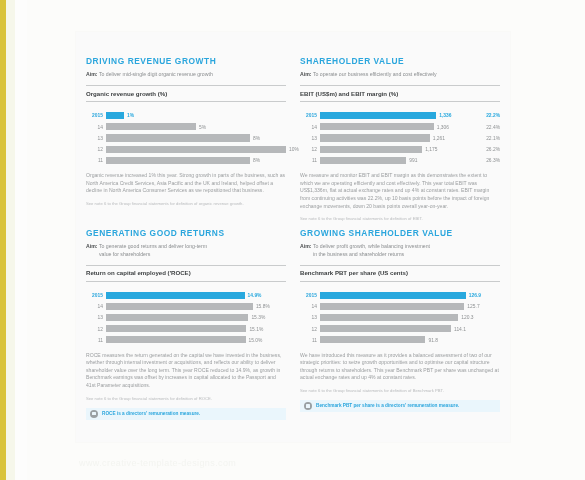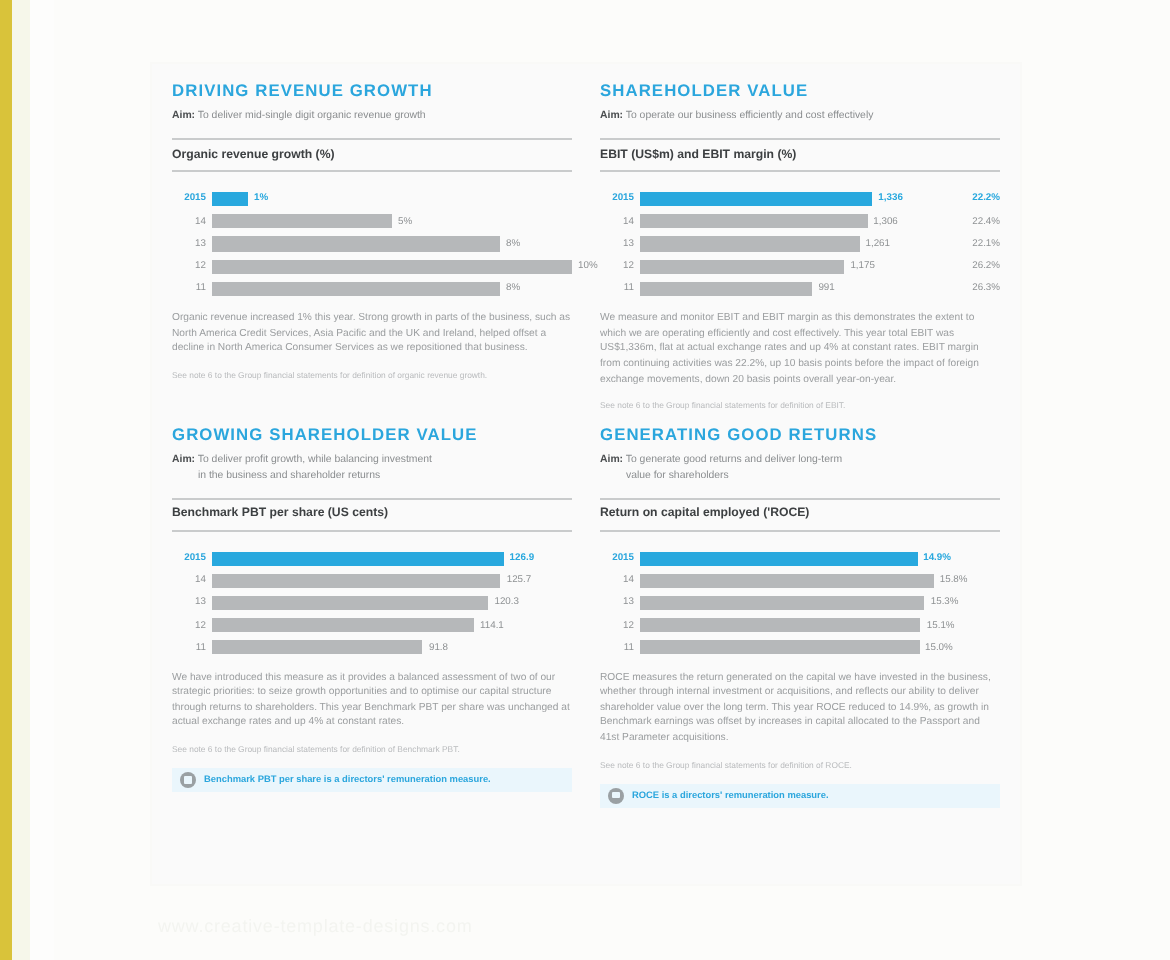--- a/index.html
+++ b/index.html
@@ -44,21 +44,21 @@
     position: absolute;
     left: 49px;       
     top: 32px;
     width: 434px;
     height: 410px;
     background: #fafafa;
     box-shadow: 0 0 0 1px rgba(0,0,0,0.012);
   }
   .grid {
     position: absolute;
-    left: 10px; top: 8px;
+    left: 10px; top: 24px;
     width: 414px;
     display: flex;
     flex-wrap: wrap;
     column-gap: 14px;
   }
   .col {
     width: 200px;
   }
   .block {
     margin-bottom: 2px;
@@ -320,20 +320,77 @@
               <div class="track">
                 <div class="bar" style="width:54.9%"></div>
                 <div class="vlab" style="left:54.9%">991</div>
               </div>
               <div class="vlab2">26.3%</div>
             </div>
           </div>
 
           <p class="copy">We measure and monitor EBIT and EBIT margin as this demonstrates the extent to which we are operating efficiently and cost effectively. This year total EBIT was US$1,336m, flat at actual exchange rates and up 4% at constant rates. EBIT margin from continuing activities was 22.2%, up 10 basis points before the impact of foreign exchange movements, down 20 basis points overall year-on-year.</p>
           <p class="ref">See note 6 to the Group financial statements for definition of EBIT.</p>
+        </div>
+      </div>
+
+      <div class="col">
+        <div class="block">
+          <h2 class="sec-title">GENERATING GOOD RETURNS</h2>
+          <p class="aim">
+            <b>Aim:</b>
+            <span>To generate good returns and deliver long-term</span>
+            <span class="ind">value for shareholders</span>
+          </p>
+          <div class="metric-label">Return on capital employed ('ROCE)</div>
+
+          <div class="chart">
+            <div class="row hl">
+              <div class="yr">2015</div>
+              <div class="track">
+                <div class="bar" style="width:77%"></div>
+                <div class="vlab" style="left:77%">14.9%</div>
+              </div>
+            </div>
+            <div class="row">
+              <div class="yr">14</div>
+              <div class="track">
+                <div class="bar" style="width:81.6%"></div>
+                <div class="vlab" style="left:81.6%">15.8%</div>
+              </div>
+            </div>
+            <div class="row">
+              <div class="yr">13</div>
+              <div class="track">
+                <div class="bar" style="width:79.1%"></div>
+                <div class="vlab" style="left:79.1%">15.3%</div>
+              </div>
+            </div>
+            <div class="row">
+              <div class="yr">12</div>
+              <div class="track">
+                <div class="bar" style="width:78%"></div>
+                <div class="vlab" style="left:78%">15.1%</div>
+              </div>
+            </div>
+            <div class="row">
+              <div class="yr">11</div>
+              <div class="track">
+                <div class="bar" style="width:77.5%"></div>
+                <div class="vlab" style="left:77.5%">15.0%</div>
+              </div>
+            </div>
+          </div>
+
+          <p class="copy">ROCE measures the return generated on the capital we have invested in the business, whether through internal investment or acquisitions, and reflects our ability to deliver shareholder value over the long term. This year ROCE reduced to 14.9%, as growth in Benchmark earnings was offset by increases in capital allocated to the Passport and 41st Parameter acquisitions.</p>
+          <p class="ref">See note 6 to the Group financial statements for definition of ROCE.</p>
+          <div class="badge">
+            <span class="badge-icon"></span>
+            <span class="badge-text">ROCE is a directors' remuneration measure.</span>
+          </div>
         </div>
       </div>
 
       <div class="col">
         <div class="block">
           <h2 class="sec-title">GROWING SHAREHOLDER VALUE</h2>
           <p class="aim">
             <b>Aim:</b>
             <span>To deliver profit growth, while balancing investment</span>
             <span class="ind">in the business and shareholder returns</span>
@@ -380,74 +437,17 @@
 
           <p class="copy">We have introduced this measure as it provides a balanced assessment of two of our strategic priorities: to seize growth opportunities and to optimise our capital structure through returns to shareholders. This year Benchmark PBT per share was unchanged at actual exchange rates and up 4% at constant rates.</p>
           <p class="ref">See note 6 to the Group financial statements for definition of Benchmark PBT.</p>
           <div class="badge">
             <span class="badge-icon"></span>
             <span class="badge-text">Benchmark PBT per share is a directors' remuneration measure.</span>
           </div>
         </div>
       </div>
 
-      <div class="col">
-        <div class="block">
-          <h2 class="sec-title">GENERATING GOOD RETURNS</h2>
-          <p class="aim">
-            <b>Aim:</b>
-            <span>To generate good returns and deliver long-term</span>
-            <span class="ind">value for shareholders</span>
-          </p>
-          <div class="metric-label">Return on capital employed ('ROCE)</div>
-
-          <div class="chart">
-            <div class="row hl">
-              <div class="yr">2015</div>
-              <div class="track">
-                <div class="bar" style="width:77%"></div>
-                <div class="vlab" style="left:77%">14.9%</div>
-              </div>
-            </div>
-            <div class="row">
-              <div class="yr">14</div>
-              <div class="track">
-                <div class="bar" style="width:81.6%"></div>
-                <div class="vlab" style="left:81.6%">15.8%</div>
-              </div>
-            </div>
-            <div class="row">
-              <div class="yr">13</div>
-              <div class="track">
-                <div class="bar" style="width:79.1%"></div>
-                <div class="vlab" style="left:79.1%">15.3%</div>
-              </div>
-            </div>
-            <div class="row">
-              <div class="yr">12</div>
-              <div class="track">
-                <div class="bar" style="width:78%"></div>
-                <div class="vlab" style="left:78%">15.1%</div>
-              </div>
-            </div>
-            <div class="row">
-              <div class="yr">11</div>
-              <div class="track">
-                <div class="bar" style="width:77.5%"></div>
-                <div class="vlab" style="left:77.5%">15.0%</div>
-              </div>
-            </div>
-          </div>
-
-          <p class="copy">ROCE measures the return generated on the capital we have invested in the business, whether through internal investment or acquisitions, and reflects our ability to deliver shareholder value over the long term. This year ROCE reduced to 14.9%, as growth in Benchmark earnings was offset by increases in capital allocated to the Passport and 41st Parameter acquisitions.</p>
-          <p class="ref">See note 6 to the Group financial statements for definition of ROCE.</p>
-          <div class="badge">
-            <span class="badge-icon"></span>
-            <span class="badge-text">ROCE is a directors' remuneration measure.</span>
-          </div>
-        </div>
-      </div>
-
     </div>
   </div>
 
   <div class="watermark">www.creative-template-designs.com</div>
 </div>
 
 </body></html>

